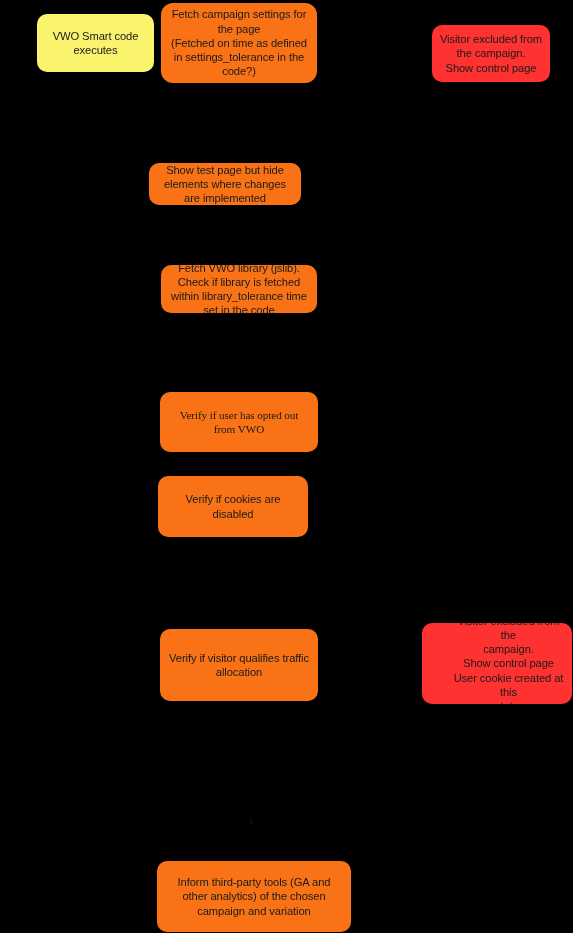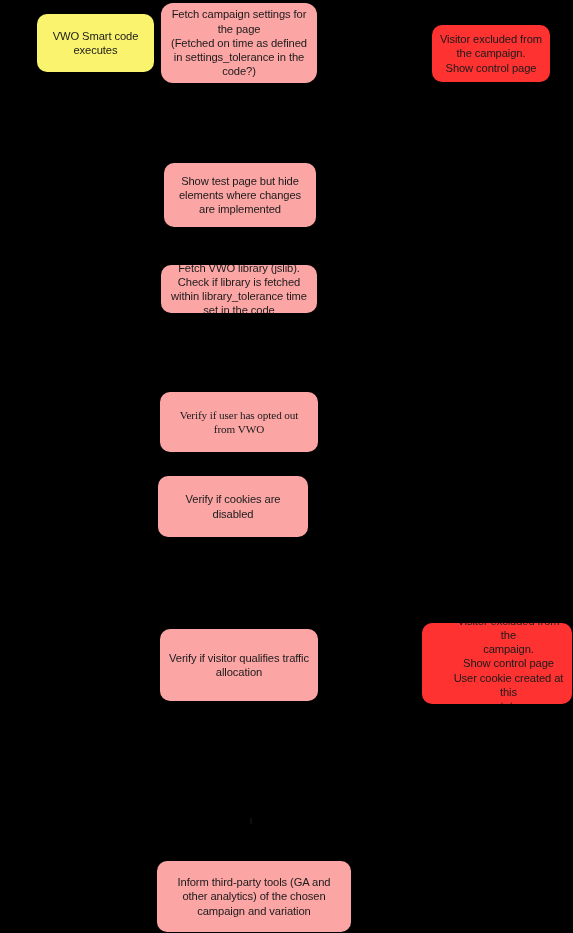--- a/index.html
+++ b/index.html
@@ -36,34 +36,34 @@
     color: #1a1a1a;
     font-size: 11.2px;
     line-height: 14.2px;
     letter-spacing: -0.1px;
     padding: 3px 6px;
     white-space: pre-line;
     overflow: hidden;
   }
 
   .node.start   { background: #FAF36E; }
-  .node.process { background: #fca5a5; }
+  .node.process { background: #f97316; }
   .node.exit    { background: #FF3232; }
 
   .node-label {
     display: block;
     width: 100%;
     white-space: pre-line;
   }
 
   
   #n-smartcode      { left: 5px;   top: 14px;  width: 117px; height: 58px; margin-left: 32px; }
   #n-fetch-settings { left: 161px; top: 3px;   width: 156px; height: 80px;  border-radius: 12px; }
   #n-excluded-1     { left: 432px; top: 25px;  width: 118px; height: 57px; }
-  #n-show-test-page { left: 164px; top: 163px; width: 152px; height: 64px; }
+  #n-show-test-page { left: 149px; top: 163px; width: 152px; height: 42px; }
   #n-fetch-jslib    { left: 161px; top: 265px; width: 156px; height: 48px; }
   #n-opted-out      { left: 160px; top: 392px; width: 158px; height: 60px; font-family: Liberation Serif, serif; }
   #n-cookies        { left: 158px; top: 476px; width: 150px; height: 61px; }
   #n-traffic        { left: 160px; top: 629px; width: 158px; height: 72px; }
   #n-excluded-2     { left: 422px; top: 623px; width: 150px; height: 81px; padding-left: 29px; }
   #n-apply-variation{ left: 162px; top: 730px; width: 178px; height: 93px; }
   #n-inform-tools   { left: 157px; top: 861px; width: 194px; height: 71px; }
 
   
   .arrow-stub {

